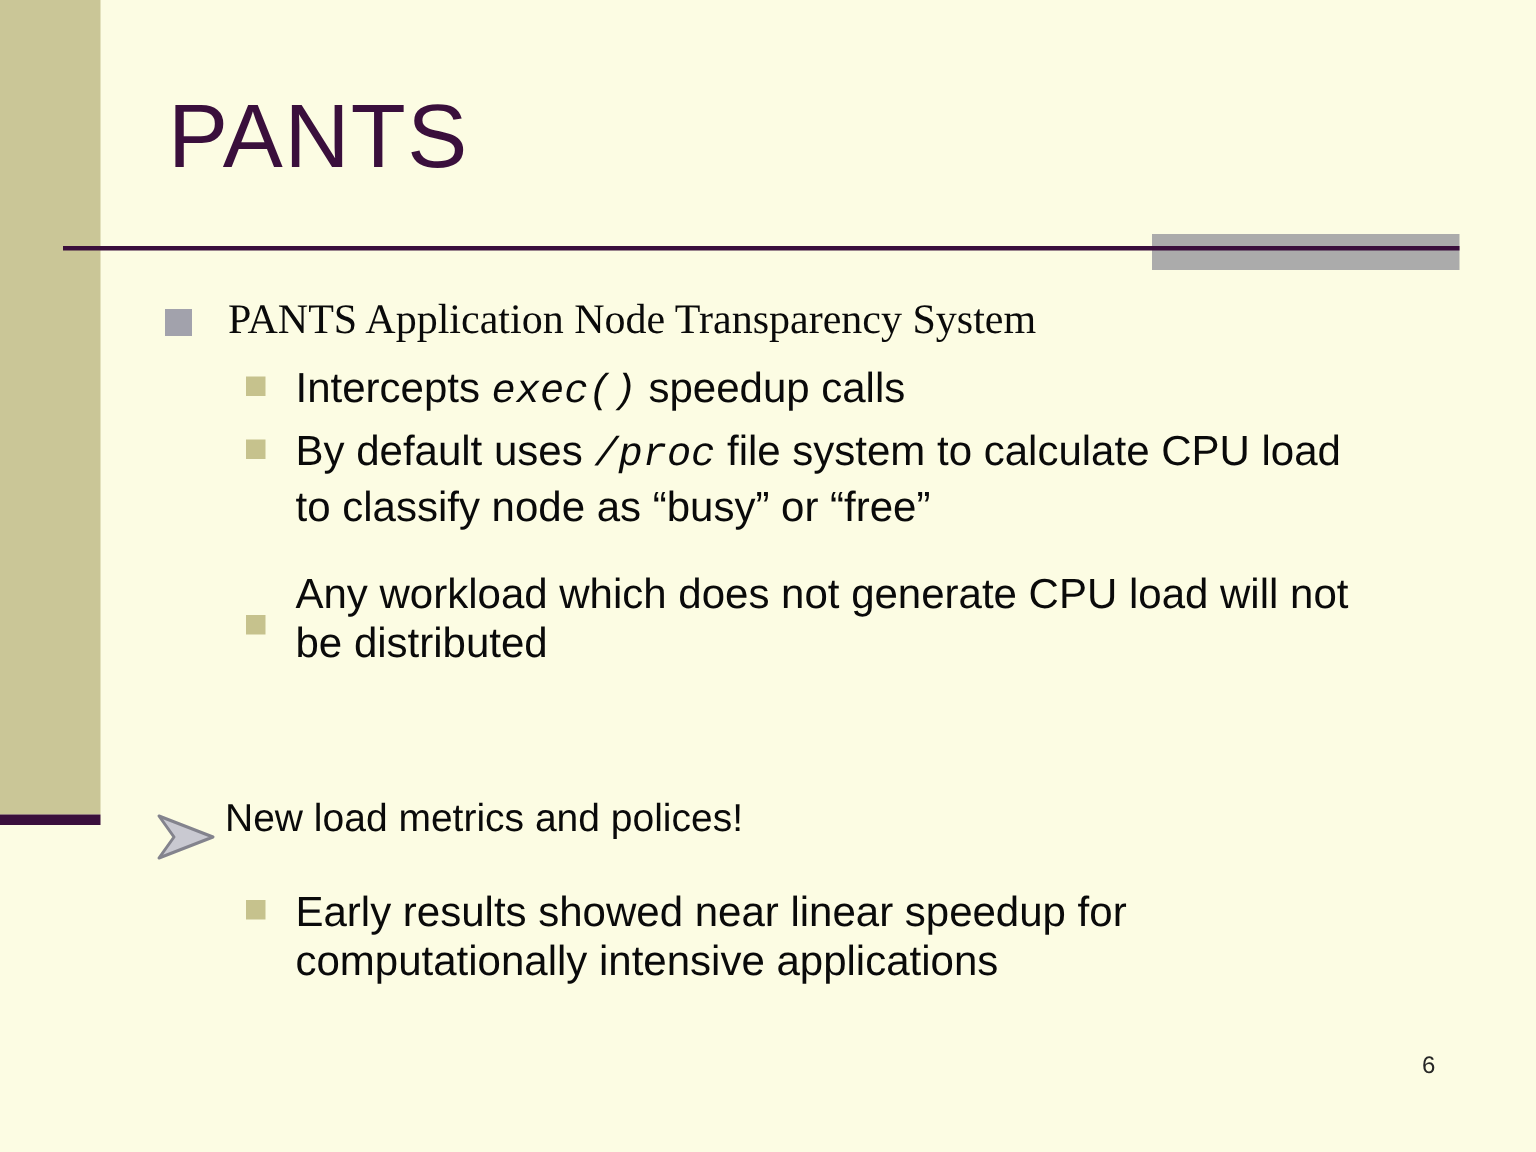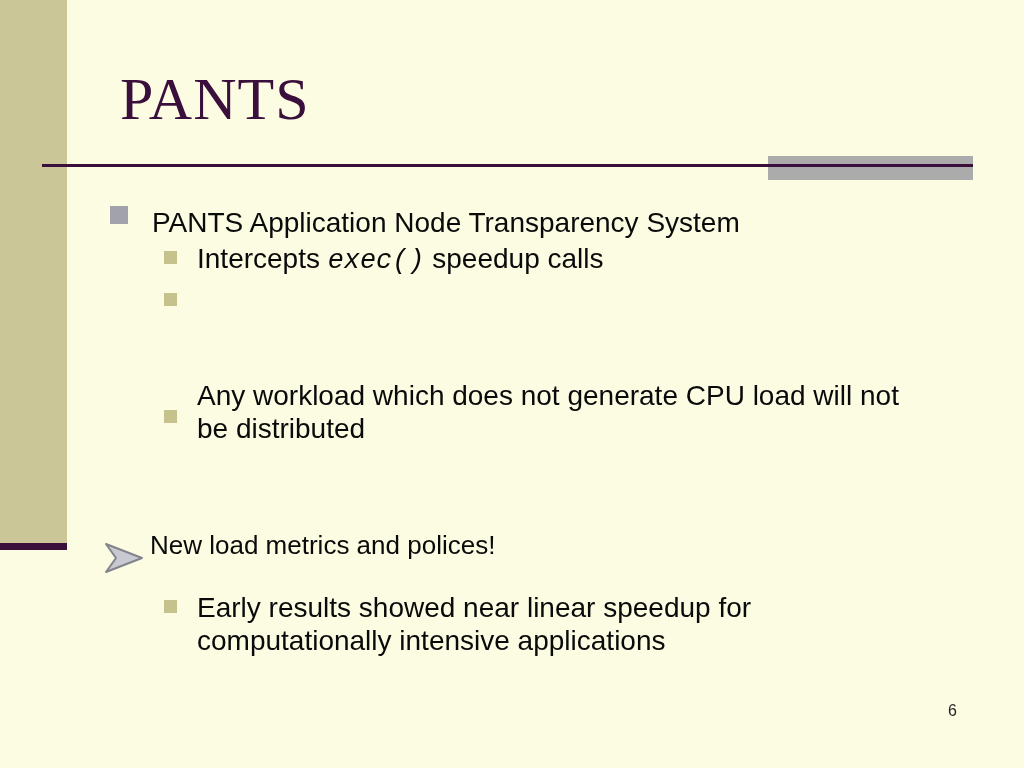--- a/index.html
+++ b/index.html
@@ -22,22 +22,22 @@
   }
   .left-bar-underline {
     position: absolute; left: 0; top: 543px;
     width: 67px; height: 7px;
     background: #3A0F3C;
   }
 
   
   .title {
     position: absolute; left: 108px; top: 57px;
-    margin: 12px;
-    font-family: Liberation Serif, serif;
+    margin: 4px;
+    font-family: Liberation Sans, sans-serif;
     font-weight: normal;
     font-size: 60px;
     line-height: 1.0;
     color: #3A0F3C;
     letter-spacing: 1px;
   }
   .accent-bar {
     position: absolute; left: 768px; top: 156px;
     width: 205px; height: 24px;
     background: #ABABAB;
@@ -67,21 +67,21 @@
     line-height: 1.18;
     color: #0a0a0a;
   }
   .mono {
     font-family: "Liberation Mono", monospace;
     font-size: 0.96em;
     font-style: italic;
   }
 
   #b1 { left: 110px; top: 206px; }
-  #t1 { left: 152px; top: 206px; width: 780px; }
+  #t1 { left: 152px; top: 197px; width: 780px; font-family: Liberation Serif, serif; }
 
   #b2 { left: 164px; top: 251px; }
   #t2 { left: 197px; top: 242px; width: 760px; }
 
   #b3 { left: 164px; top: 293px; }
   #t3 { left: 197px; top: 284px; width: 720px; }
 
   #b4 { left: 164px; top: 410px; }
   #t4 { left: 197px; top: 379px; width: 730px; }
   .arrow-icon { position: absolute; left: 103px; top: 541px; width: 42px; height: 34px; }
@@ -114,20 +114,21 @@
   <div class="accent-bar"></div>
   <div class="rule"></div>
 
   <span class="bullet-l1" id="b1"></span>
   <div class="text-l1" id="t1">PANTS Application Node Transparency System</div>
 
   <span class="bullet-l2" id="b2"></span>
   <div class="text-l2" id="t2"><span>Intercepts </span><span class="mono">exec()</span><span> speedup calls</span></div>
 
   <span class="bullet-l2" id="b3"></span>
+  <div class="text-l2" id="t3"><span>By default uses </span><span class="mono">/proc</span><span> file system to calculate CPU load to classify node as “busy” or “free”</span></div>
 
   <span class="bullet-l2" id="b4"></span>
   <div class="text-l2" id="t4">Any workload which does not generate CPU load will not be distributed</div>
 
   <svg class="arrow-icon" viewBox="0 0 42 34">
     <polygon points="3,3 39,17 3,31 13,17" fill="#C9C9D1" stroke="#83838D" stroke-width="2" stroke-linejoin="round"></polygon>
   </svg>
   <div class="heading2-text">New load metrics and polices!</div>
 
   <span class="bullet-l2" id="b6"></span>

